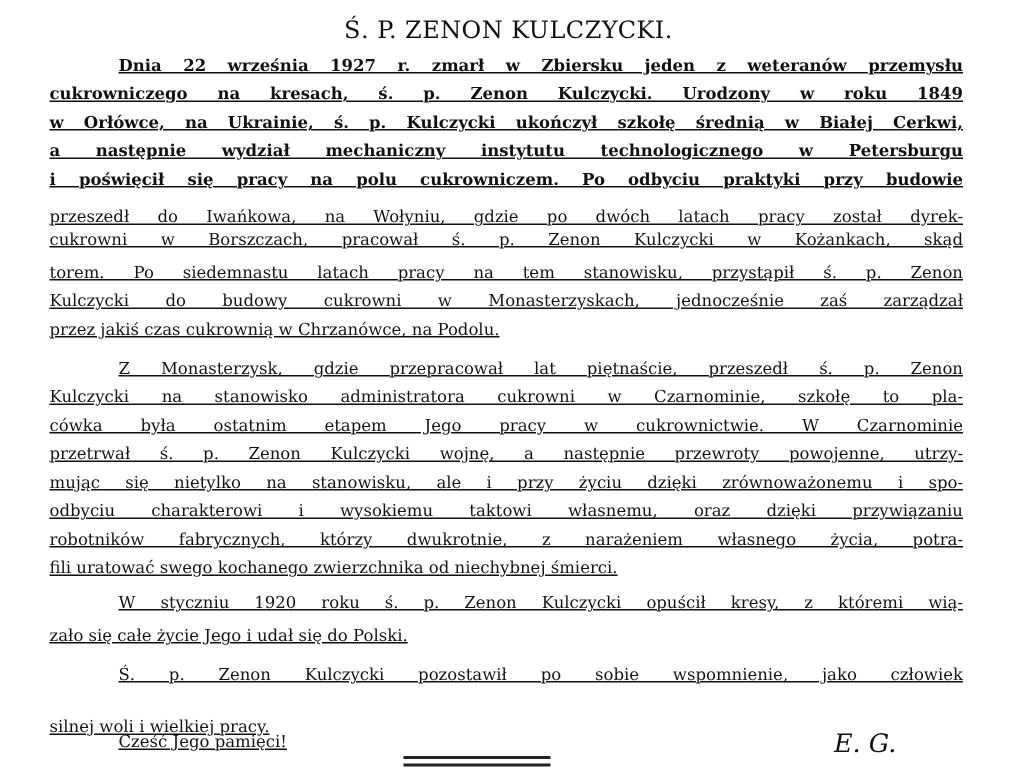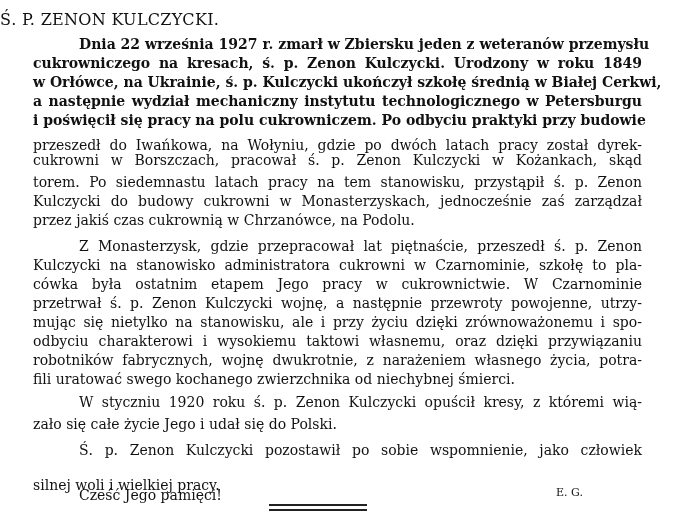--- a/index.html
+++ b/index.html
@@ -1,25 +1,25 @@
 <!DOCTYPE html>
 <html><head>
 <meta charset="utf-8">
 <style>
   html, body { margin:0; padding:0; background:#ffffff; }
   body { width:678px; height:519px; overflow:hidden; position:relative;
          font-family:"DejaVu Serif","Liberation Serif",serif; color:#111; }
-  .title { position:absolute; top:10px; left:0; width:678px; text-align:left;
+  .title { position:absolute; top:10px; left:0; width:678px; text-align:center;
            font-size:16px; letter-spacing:0.3px; }
-  .line { position:absolute; left:33px; width:609px; font-size:14px; line-height:18px;
-          white-space:nowrap; text-align:justify; text-align-last:justify; }
+  .line { position:absolute; left:33px; width:609px; font-size:11px; line-height:18px;
+          white-space:nowrap; text-align:justify; text-align-last:justify;text-decoration:underline; }
   .line.last { text-align-last:left; }
   .line.indent { left:79px; width:563px; }
   .bold { font-weight:bold; }
-  .sig { position:absolute; top:467px; left:556px; font-size:11px; }
+  .sig { position:absolute; top:467px; left:556px; font-style:italic; font-size:17px; }
   .rule { position:absolute; left:269px; width:98px; height:2px; background:#222; }
 </style>
 </head>
 <body>
 
 <div>
   <div class="title">Ś. P. ZENON KULCZYCKI.</div>
 
   <div>
     <div class="line indent bold" style="top:35px">Dnia 22 września 1927 r. zmarł w Zbiersku jeden z weteranów przemysłu</div>
@@ -34,21 +34,21 @@
     <div class="line last" style="top:211px">przez jakiś czas cukrownią w Chrzanówce, na Podolu.</div>
   </div>
 
   <div>
     <div class="line indent" style="top:237px">Z Monasterzysk, gdzie przepracował lat piętnaście, przeszedł ś. p. Zenon</div>
     <div class="line" style="top:256px">Kulczycki na stanowisko administratora cukrowni w Czarnominie, szkołę to pla-</div>
     <div class="line" style="top:275px">cówka była ostatnim etapem Jego pracy w cukrownictwie. W Czarnominie</div>
     <div class="line" style="top:294px">przetrwał ś. p. Zenon Kulczycki wojnę, a następnie przewroty powojenne, utrzy-</div>
     <div class="line" style="top:313px">mując się nietylko na stanowisku, ale i przy życiu dzięki zrównoważonemu i spo-</div>
     <div class="line" style="top:332px">odbyciu charakterowi i wysokiemu taktowi własnemu, oraz dzięki przywiązaniu</div>
-    <div class="line" style="top:351px">robotników fabrycznych, wojnę dwukrotnie, z narażeniem własnego życia, potra-</div>
+    <div class="line" style="top:351px">robotników fabrycznych, którzy dwukrotnie, z narażeniem własnego życia, potra-</div>
     <div class="line last" style="top:370px">fili uratować swego kochanego zwierzchnika od niechybnej śmierci.</div>
   </div>
 
   <div>
     <div class="line indent" style="top:393px">W styczniu 1920 roku ś. p. Zenon Kulczycki opuścił kresy, z któremi wią-</div>
     <div class="line last" style="top:415px">zało się całe życie Jego i udał się do Polski.</div>
   </div>
 
   <div>
     <div class="line indent" style="top:441px">Ś. p. Zenon Kulczycki pozostawił po sobie wspomnienie, jako człowiek</div>

